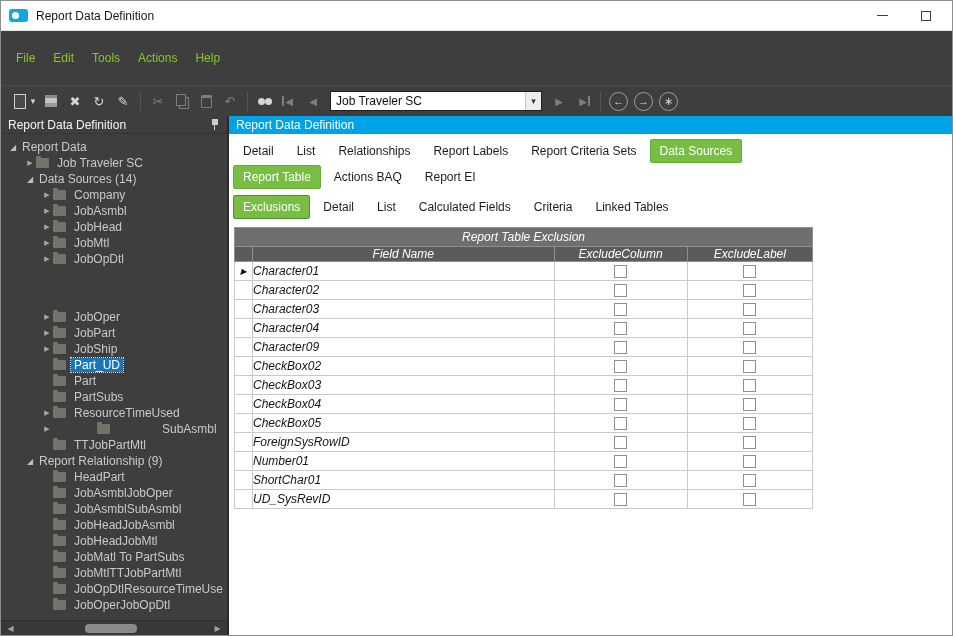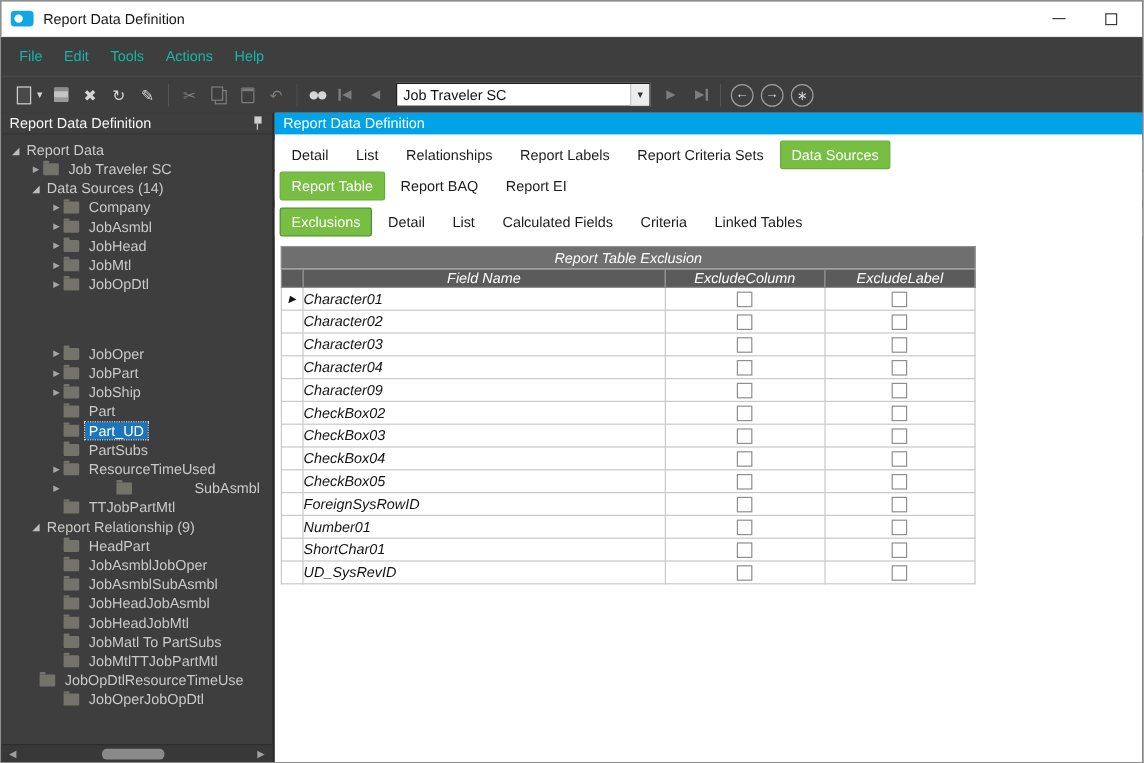--- a/index.html
+++ b/index.html
@@ -13,21 +13,21 @@
   .logo { width:19px; height:13px; background:#12a7e0; border-radius:3px; position:relative; flex:0 0 19px; }
   .logo::after { content:""; position:absolute; left:3px; top:3px; width:7px; height:7px; background:#fff; border-radius:50%; }
   .title-text { color:#161616; }
   .tb-spacer { flex:1; }
   .cap-btn { width:36px; height:24px; display:flex; align-items:center; justify-content:center; }
   .min-glyph { width:11px; border-top:1px solid #3c3c3c; display:inline-block; }
   .max-glyph { width:10px; height:10px; border:1px solid #3c3c3c; display:inline-block; }
 
   
   .menubar { flex:0 0 19px; background:#3e3e3e; display:flex; align-items:center; padding:0 6px; }
-  .menu-item { color:#14b8a6; padding:9px 9px; }
+  .menu-item { color:#84cc16; padding:20px 9px; }
 
   
   .toolbar { flex:0 0 31px; background:#3e3e3e; border-top:1px solid #4b4b4b; display:flex; align-items:center; padding:0 7px; }
   .tb-btn { position:relative; min-width:22px; height:22px; display:inline-flex; align-items:center; justify-content:center; color:#d6d6d6; font-size:13px; margin:0 1px; }
   .tb-btn.disabled { color:#7d7d7d; }
   .tb-btn.nav { font-size:10px; }
   .tb-sep { width:1px; height:19px; background:#2c2c2c; border-right:1px solid #555; margin:0 5px; }
   .small-arrow { min-width:10px; font-size:9px; margin-left:-4px; }
   .icon-page::before { content:""; display:block; width:10px; height:13px; border:1px solid #d0d0d0; background:#4a4a4a; }
   .icon-save::before { content:""; display:block; width:12px; height:12px; background:#c4c4c4; border-radius:1px; box-shadow:inset 0 3px 0 #8b8b8b, inset 0 -4px 0 #9a9a9a; }
@@ -201,26 +201,26 @@
             <span class="tree-label">JobPart</span>
           </div>
           <div class="tree-row" style="padding-left: 40px;">
             <span class="tree-arrow">▶</span>
             <span class="folder-icon"></span>
             <span class="tree-label">JobShip</span>
           </div>
           <div class="tree-row" style="padding-left: 40px;">
             <span class="tree-arrow"></span>
             <span class="folder-icon"></span>
+            <span class="tree-label selected">Part_UD</span>
+          </div>
+          <div class="tree-row" style="padding-left: 40px;">
+            <span class="tree-arrow"></span>
+            <span class="folder-icon"></span>
             <span class="tree-label">Part</span>
-          </div>
-          <div class="tree-row" style="padding-left: 40px;">
-            <span class="tree-arrow"></span>
-            <span class="folder-icon"></span>
-            <span class="tree-label selected">Part_UD</span>
           </div>
           <div class="tree-row" style="padding-left: 40px;">
             <span class="tree-arrow"></span>
             <span class="folder-icon"></span>
             <span class="tree-label">PartSubs</span>
           </div>
           <div class="tree-row" style="padding-left: 40px;">
             <span class="tree-arrow">▶</span>
             <span class="folder-icon"></span>
             <span class="tree-label">ResourceTimeUsed</span>
@@ -267,21 +267,21 @@
           <div class="tree-row" style="padding-left: 40px;">
             <span class="tree-arrow"></span>
             <span class="folder-icon"></span>
             <span class="tree-label">JobMatl To PartSubs</span>
           </div>
           <div class="tree-row" style="padding-left: 40px;">
             <span class="tree-arrow"></span>
             <span class="folder-icon"></span>
             <span class="tree-label">JobMtlTTJobPartMtl</span>
           </div>
-          <div class="tree-row" style="padding-left: 20px;">
+          <div class="tree-row" style="padding-left: 40px;">
             <span class="tree-arrow"></span>
             <span class="folder-icon"></span>
             <span class="tree-label">JobOpDtlResourceTimeUse</span>
           </div>
           <div class="tree-row" style="padding-left: 40px;">
             <span class="tree-arrow"></span>
             <span class="folder-icon"></span>
             <span class="tree-label">JobOperJobOpDtl</span>
           </div>
         </div>
@@ -299,21 +299,21 @@
       <div class="tab-row tab-row1">
           <span class="tab">Detail</span>
           <span class="tab">List</span>
           <span class="tab">Relationships</span>
           <span class="tab">Report Labels</span>
           <span class="tab">Report Criteria Sets</span>
           <span class="tab active">Data Sources</span>
         </div>
       <div class="tab-row tab-row2">
           <span class="tab active">Report Table</span>
-          <span class="tab">Report BAQ</span>
+          <span class="tab">Actions BAQ</span>
           <span class="tab">Report EI</span>
         </div>
       <div class="tab-row tab-row3">
           <span class="tab active">Exclusions</span>
           <span class="tab">Detail</span>
           <span class="tab">List</span>
           <span class="tab">Calculated Fields</span>
           <span class="tab">Criteria</span>
           <span class="tab">Linked Tables</span>
         </div>

